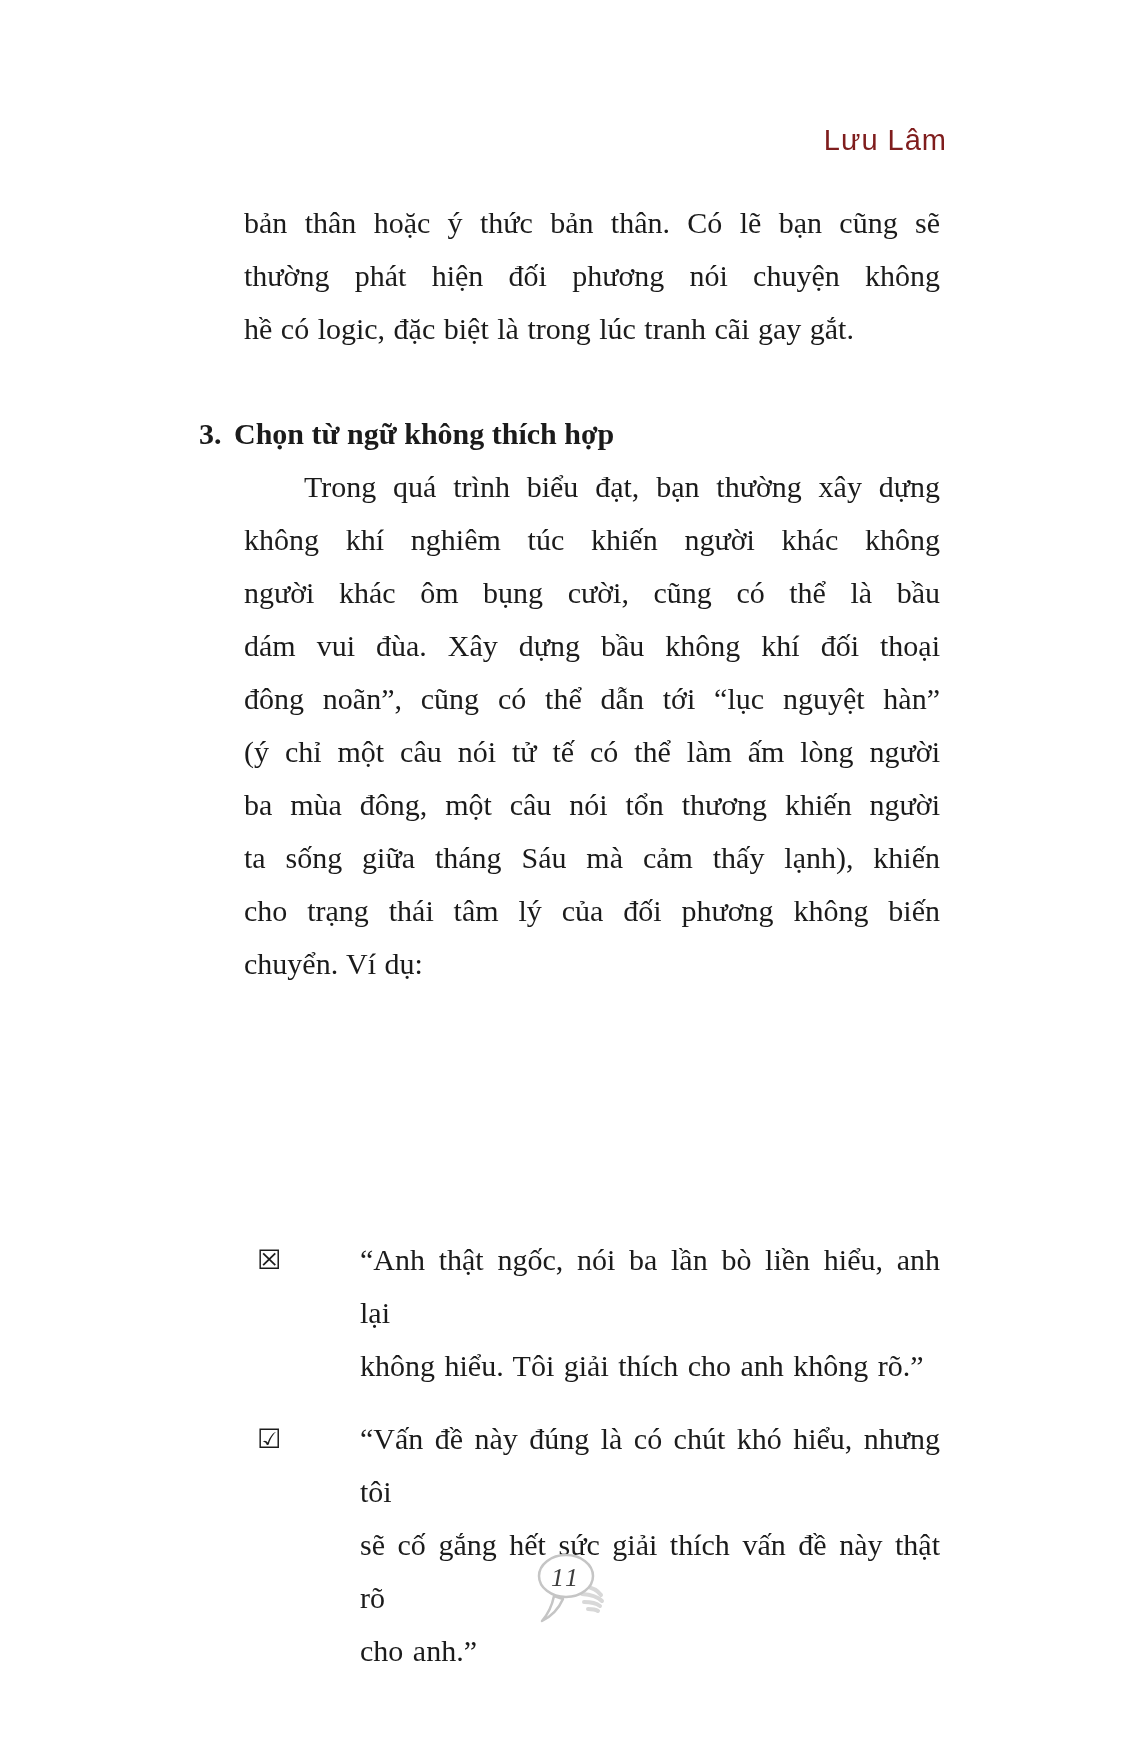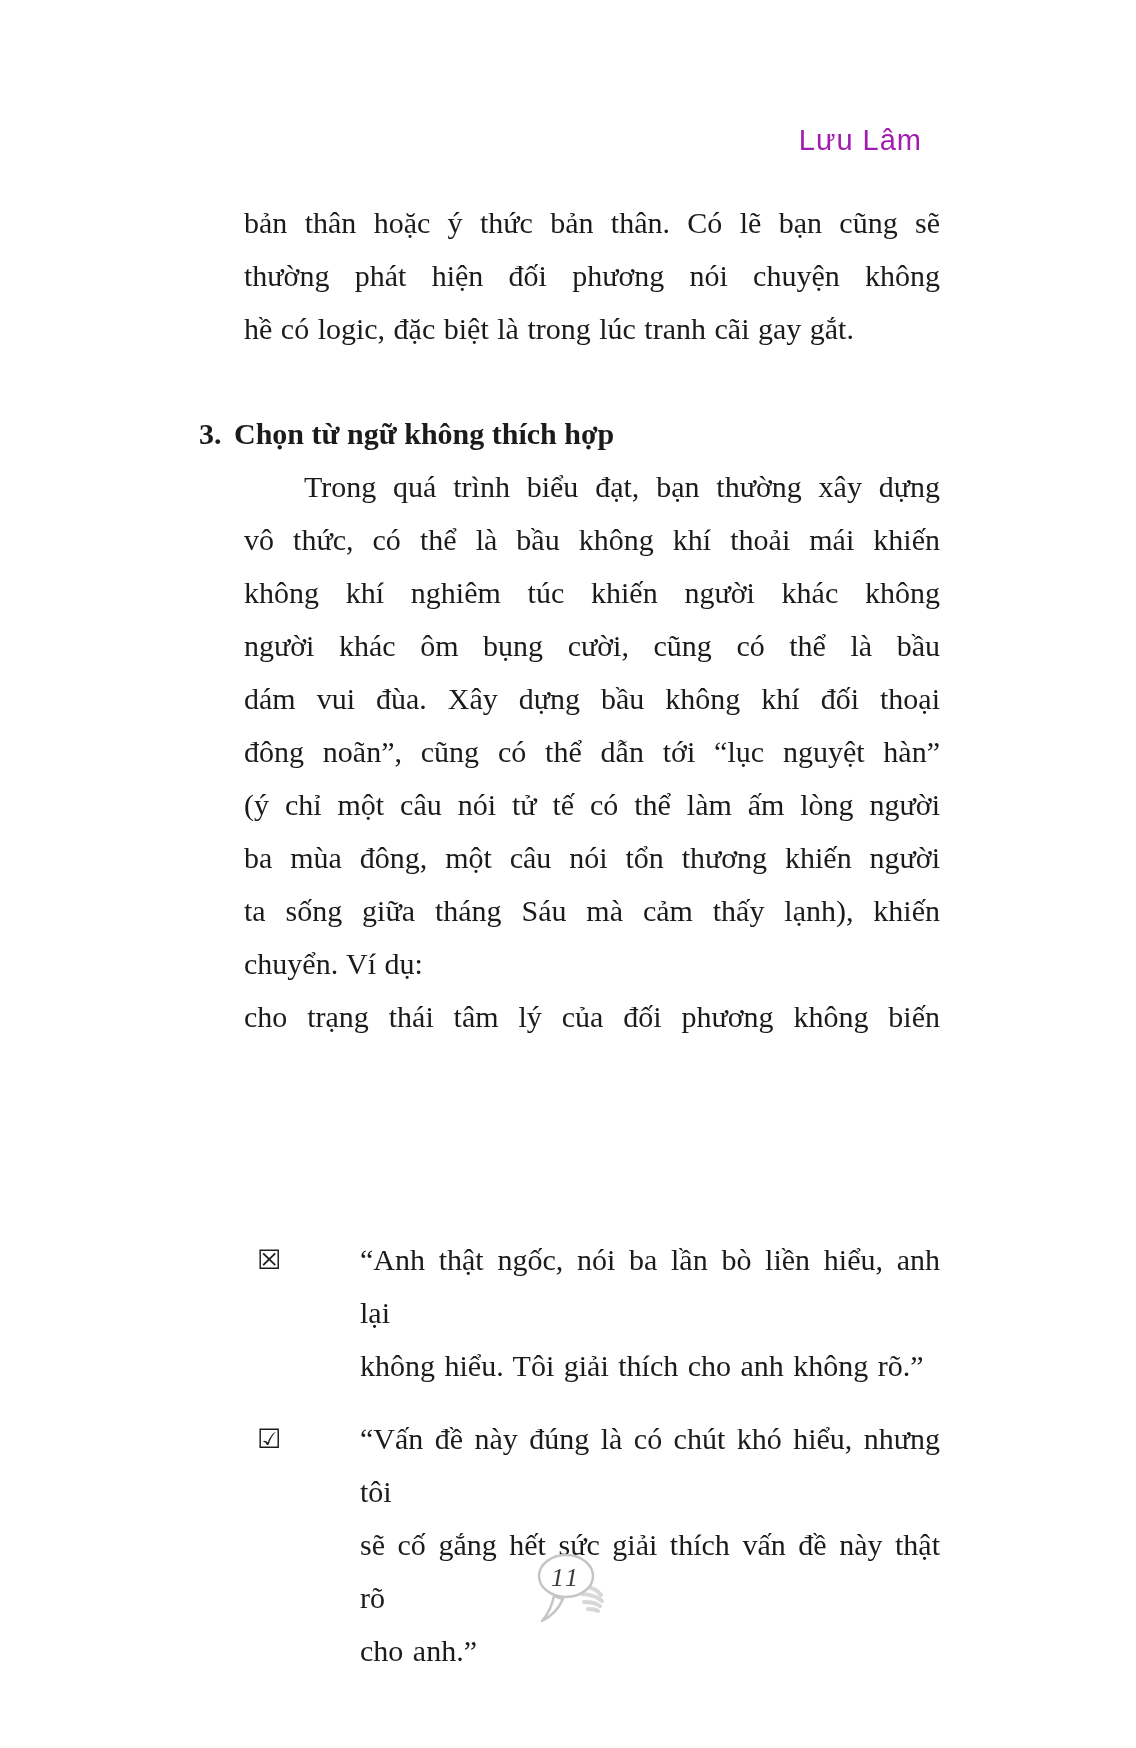--- a/index.html
+++ b/index.html
@@ -12,27 +12,27 @@
     width: 1136px;
     height: 1748px;
     background: #ffffff;
     overflow: hidden;
     font-family: "Liberation Serif", serif;
     color: #1b1b1b;
   }
   .running-head {
     position: absolute;
     top: 124px;
-    left: 186px;
+    left: 211px;
     width: 736px;
     text-align: right;
     font-family: "Liberation Sans", sans-serif;
     font-size: 29px;
     letter-spacing: 1px;
-    color: #a21caf;
+    color: #7f1d1d;
   }
   .textblock {
     position: absolute;
     left: 199px;
     width: 741px;
   }
   .line {
     font-size: 30px;
     line-height: 53px;
     text-align: justify;
@@ -118,30 +118,29 @@
     <div class="line last">hề có logic, đặc biệt là trong lúc tranh cãi gay gắt.</div>
   </div>
 
   <div class="heading">
     <span class="h-num">3.</span>
     <span class="h-title">Chọn từ ngữ không thích hợp</span>
   </div>
 
   <div class="textblock para2">
     <div class="line indent">Trong quá trình biểu đạt, bạn thường xây dựng</div>
-    <div class="line">vô thức, có thể là bầu không khí thoải mái khiến</div>
     <div class="line">không khí nghiêm túc khiến người khác không</div>
     <div class="line">người khác ôm bụng cười, cũng có thể là bầu</div>
     <div class="line">dám vui đùa. Xây dựng bầu không khí đối thoại</div>
     <div class="line">đông noãn”, cũng có thể dẫn tới “lục nguyệt hàn”</div>
     <div class="line">(ý chỉ một câu nói tử tế có thể làm ấm lòng người</div>
     <div class="line">ba mùa đông, một câu nói tổn thương khiến người</div>
     <div class="line">ta sống giữa tháng Sáu mà cảm thấy lạnh), khiến</div>
+    <div class="line">cho trạng thái tâm lý của đối phương không biến</div>
     <div class="line last">chuyển. Ví dụ:</div>
-    <div class="line">cho trạng thái tâm lý của đối phương không biến</div>
   </div>
 
   <div class="examples">
 
     <div class="example">
       <span class="marker">☒</span>
       <div class="quote">
         <div class="line">“Anh thật ngốc, nói ba lần bò liền hiểu, anh lại</div>
         <div class="line last">không hiểu. Tôi giải thích cho anh không rõ.”</div>
       </div>

